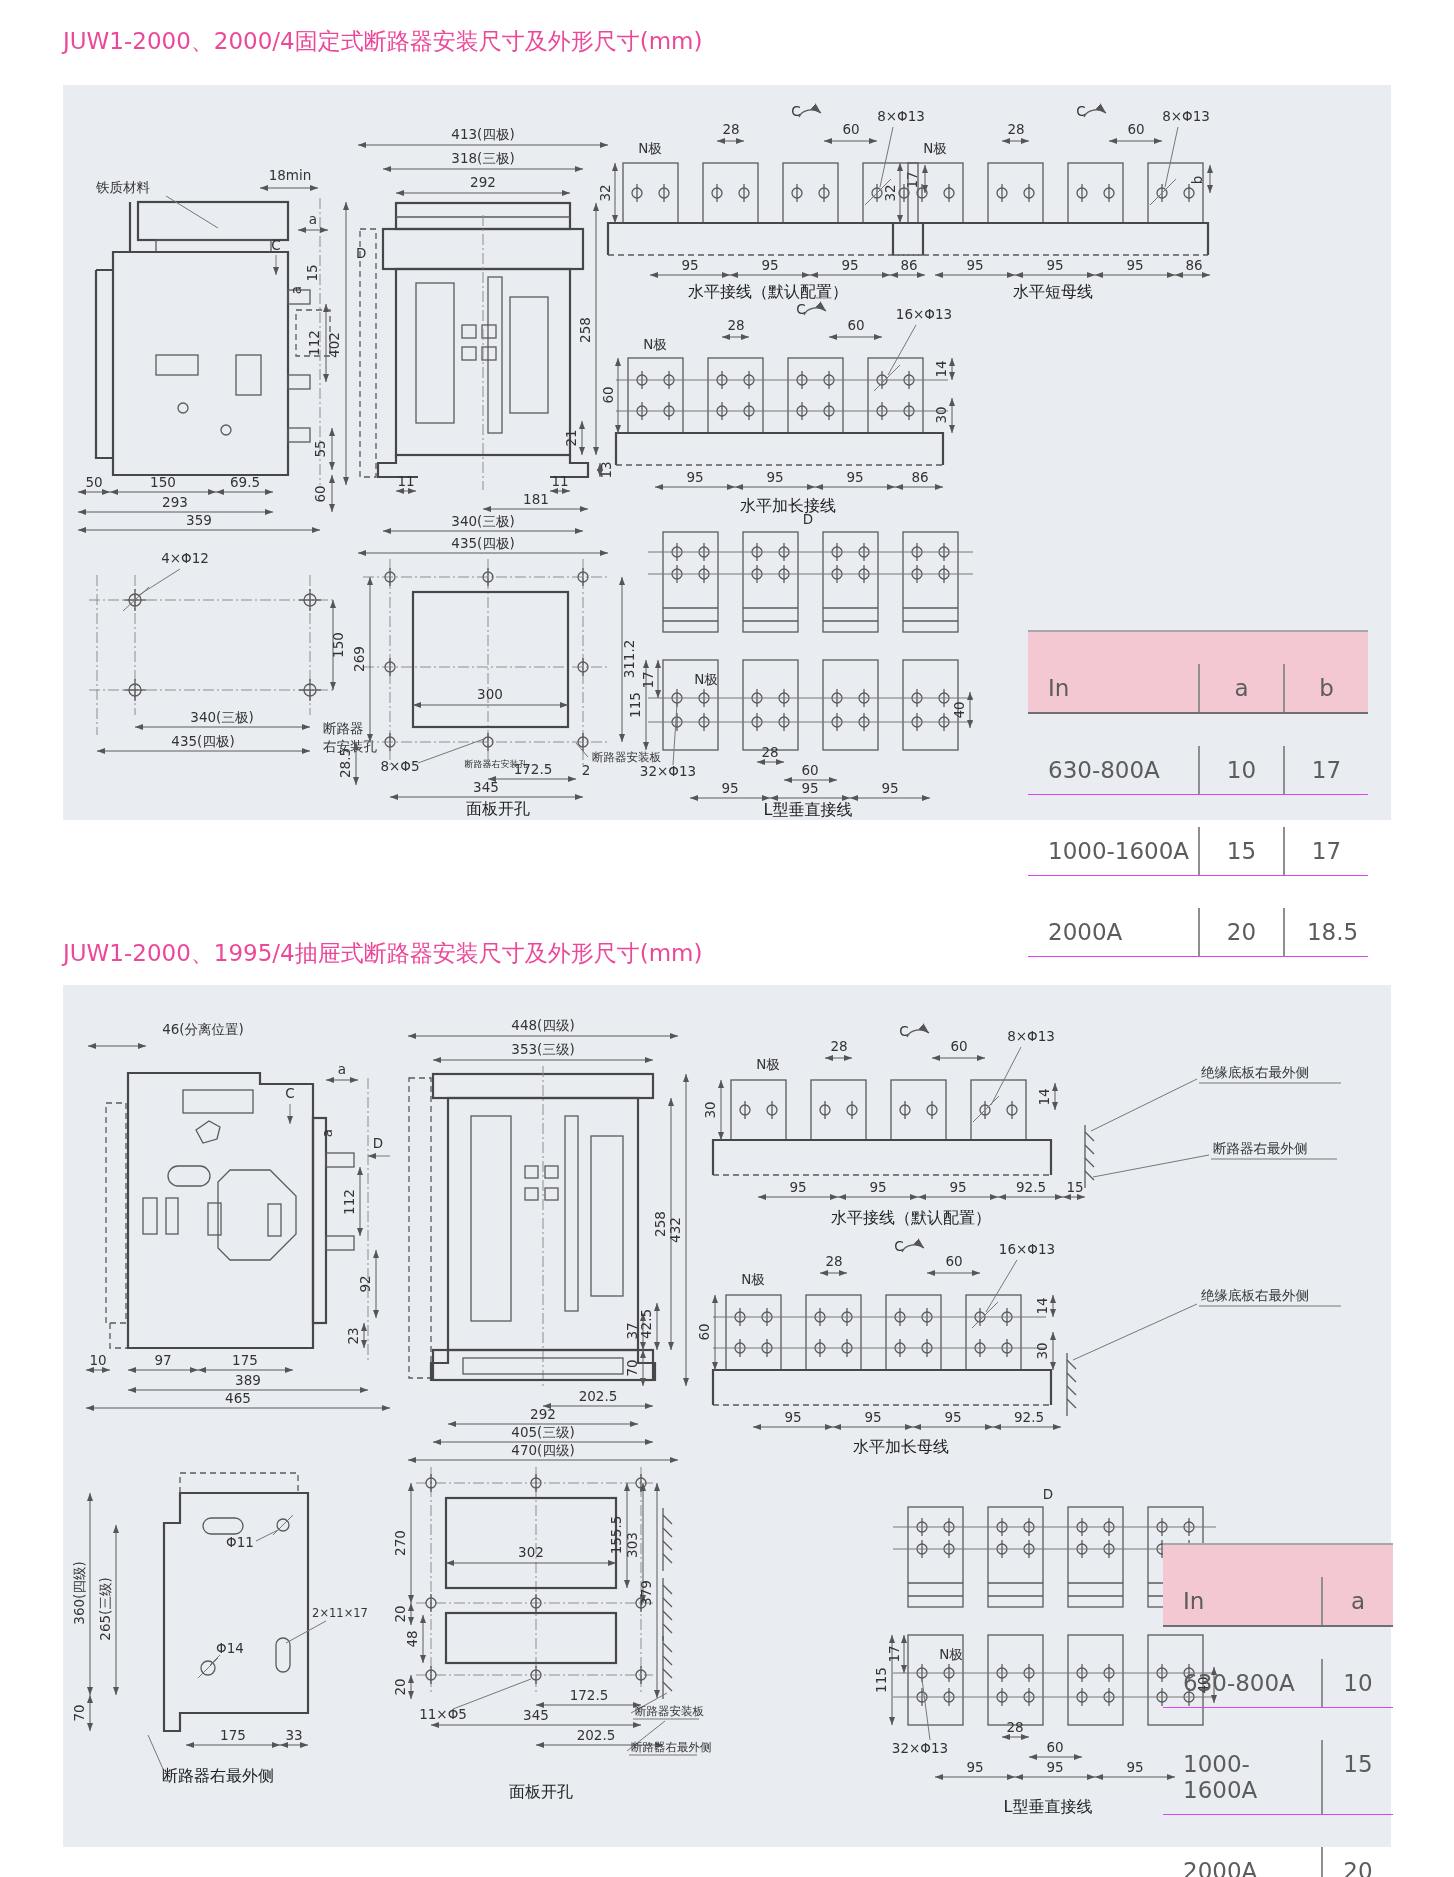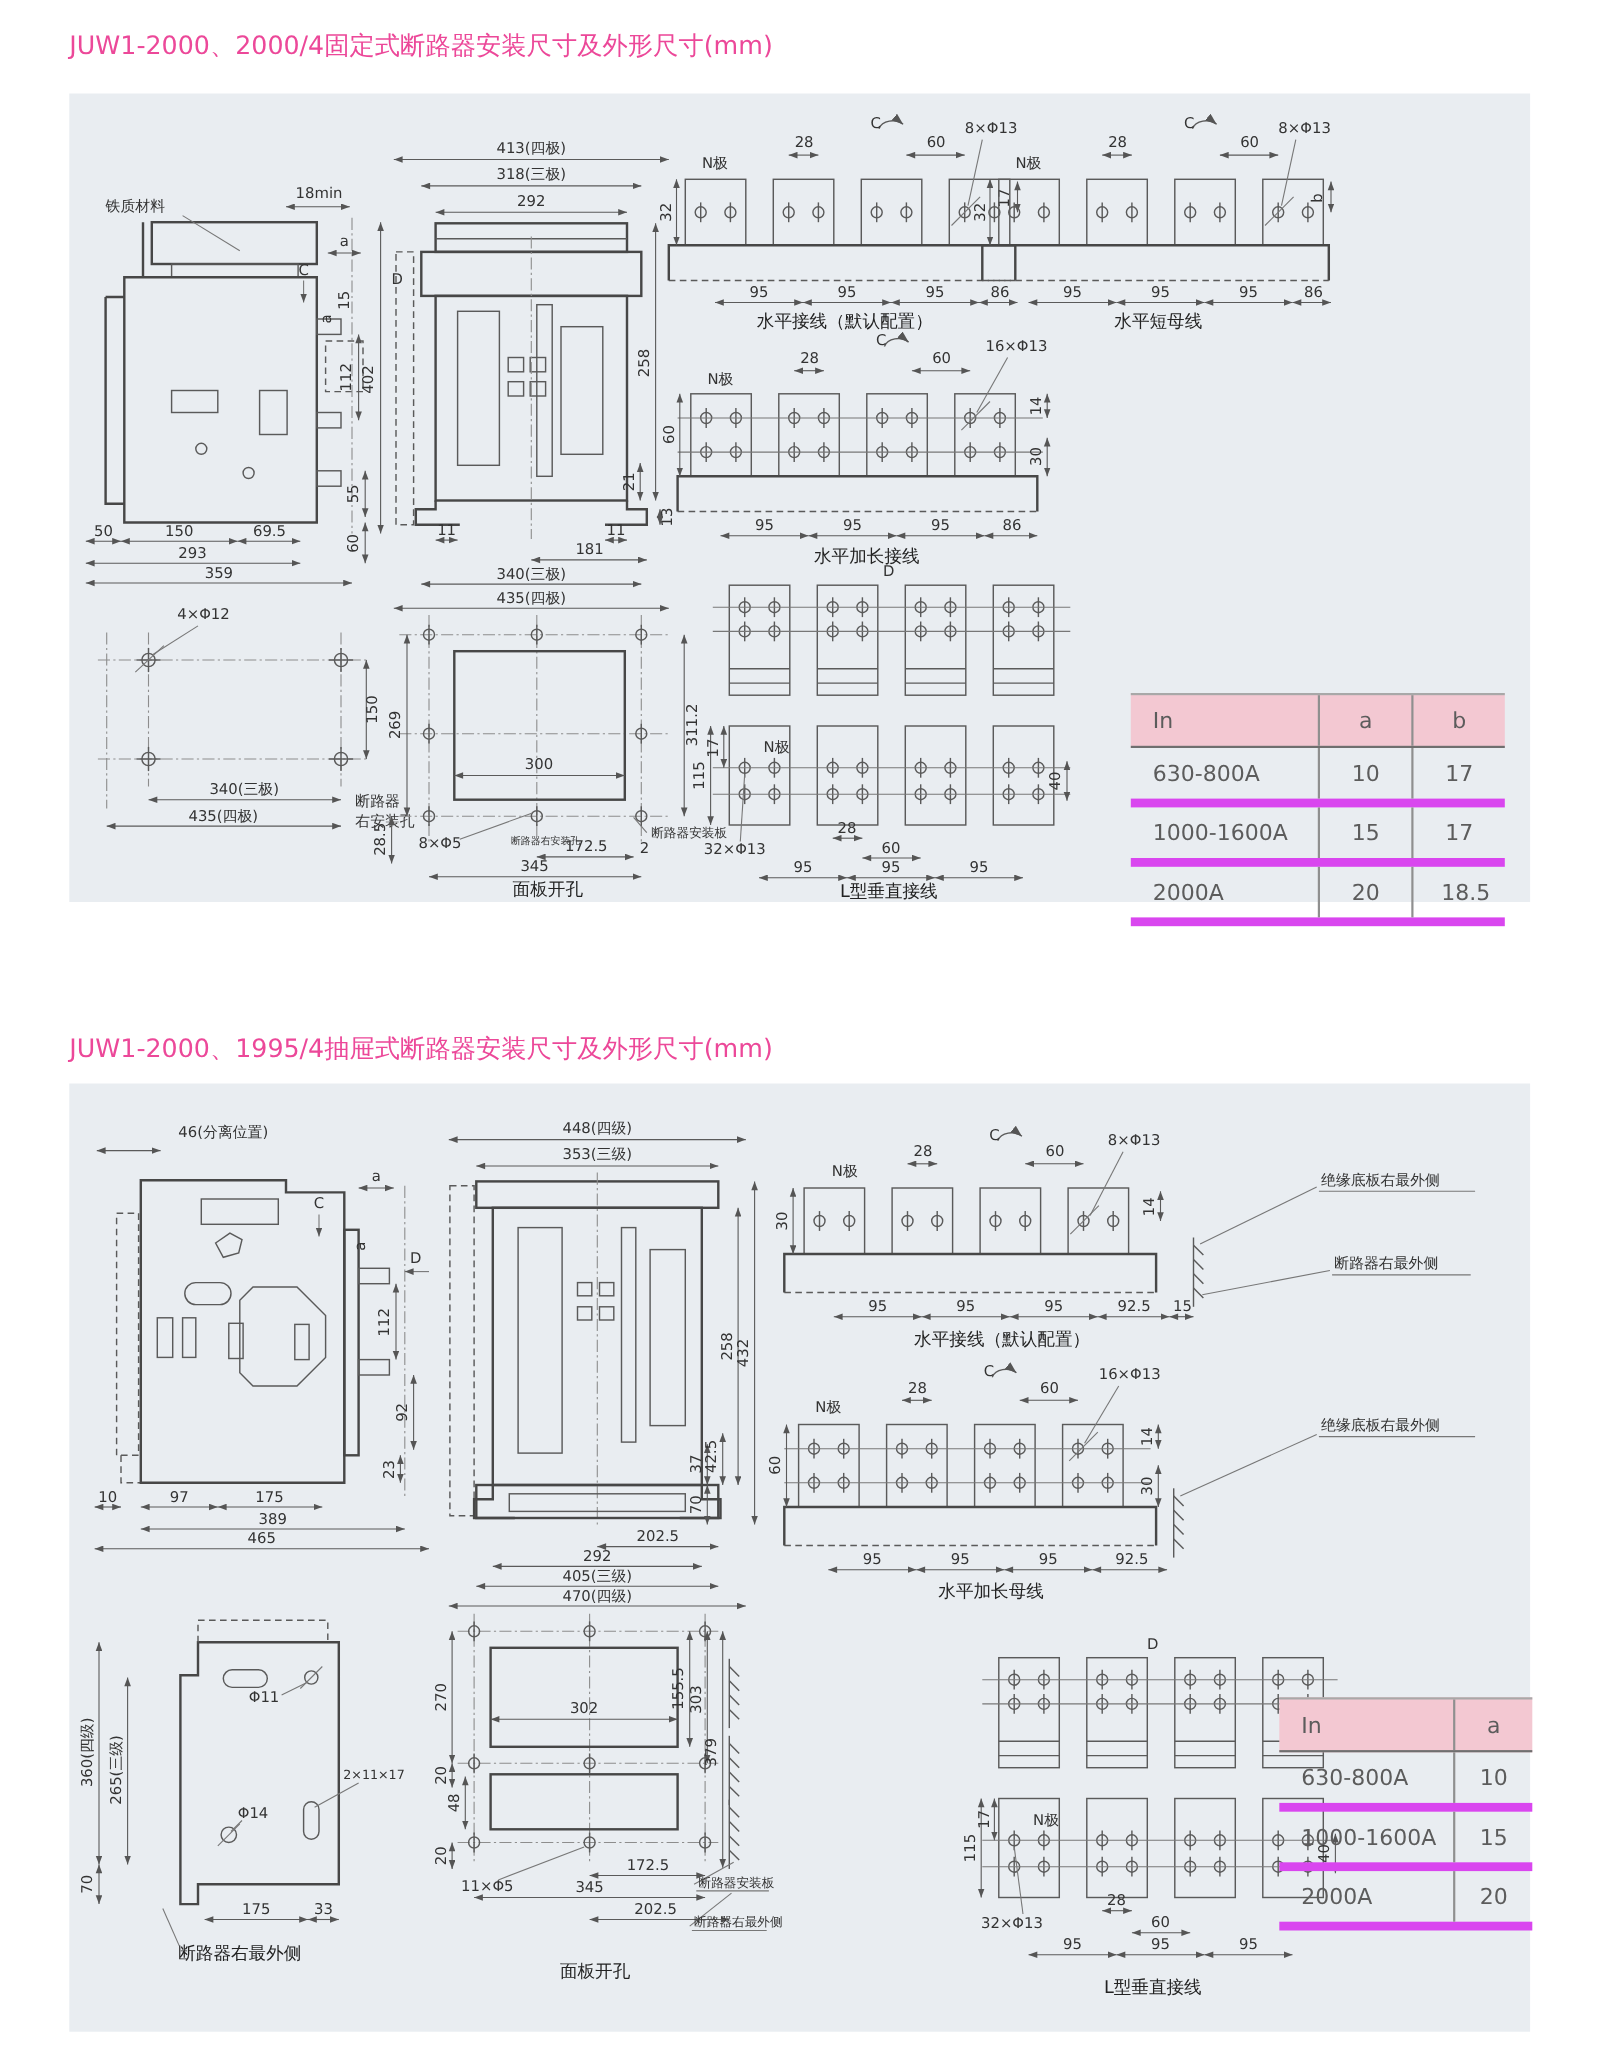--- a/index.html
+++ b/index.html
@@ -12,25 +12,25 @@
   .draw .dl{marker-start:url(#ms);marker-end:url(#me);stroke-width:1;}
   .draw .dash{stroke-dasharray:6 4;}
   .draw .dd{stroke-dasharray:11 3 2 3;stroke:#8d8d8d;stroke-width:1;}
   .draw .thin{stroke-width:1;stroke:#777;}
   .draw text{stroke:none;fill:#333;font-size:13.5px;}
   .draw .tc{text-anchor:middle;}
   .draw .cap{font-size:16px;fill:#222;}
   .draw .sm{font-size:11.5px;}
   .draw .xs{font-size:9px;}
   .rtable{position:absolute;color:#5c5c5c;}
-  .rtable .tr{display:grid;border-bottom:8px solid #d946ef;align-items:stretch;}
+  .rtable .tr{display:grid;border-bottom:1px solid #d946ef;align-items:stretch;}
   .rtable .th{background:var(--hdr,#f3c8d2);border-top:2px solid #a8a8a8;border-bottom:2px solid #6f6f6f;}
   .t3 .tr{grid-template-columns:1fr 85px 85px;}
   .t2 .tr{grid-template-columns:1fr 72px;}
-  .rtable .cell{padding:11px 0 11px 20px;font-size:20px;}
+  .rtable .cell{padding:11px 0 11px 20px;font-size:23px;margin-top:32px;}
   .rtable .num{text-align:center;border-left:2px solid #8f8f8f;padding:11px 0;}
 </style>
 </head>
 <body>
 
 <svg width="0" height="0" style="position:absolute">
   <defs>
     <marker id="me" markerWidth="9" markerHeight="8" refX="8" refY="3" orient="auto">
         <path d="M0,0 L8,3 L0,6 Z" fill="#555" stroke="none"></path>
       </marker>

